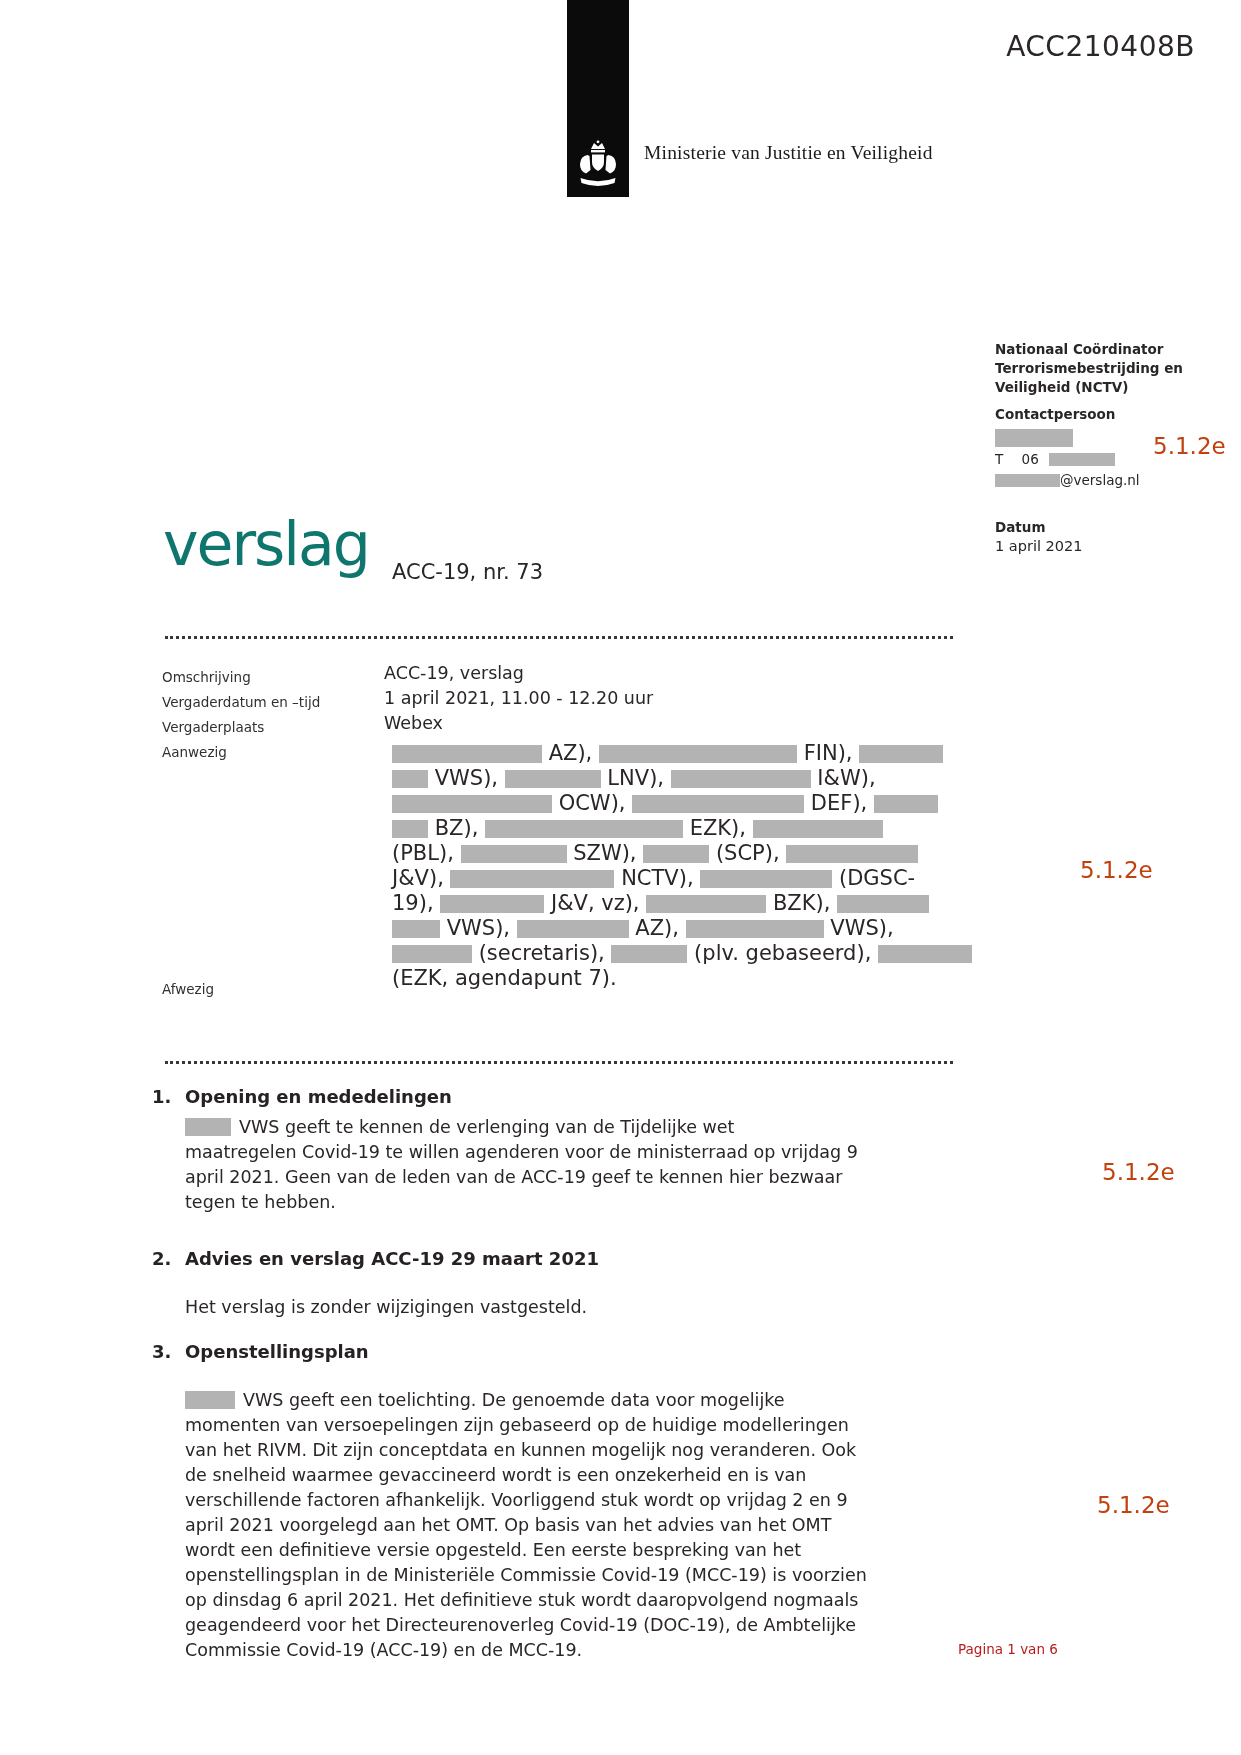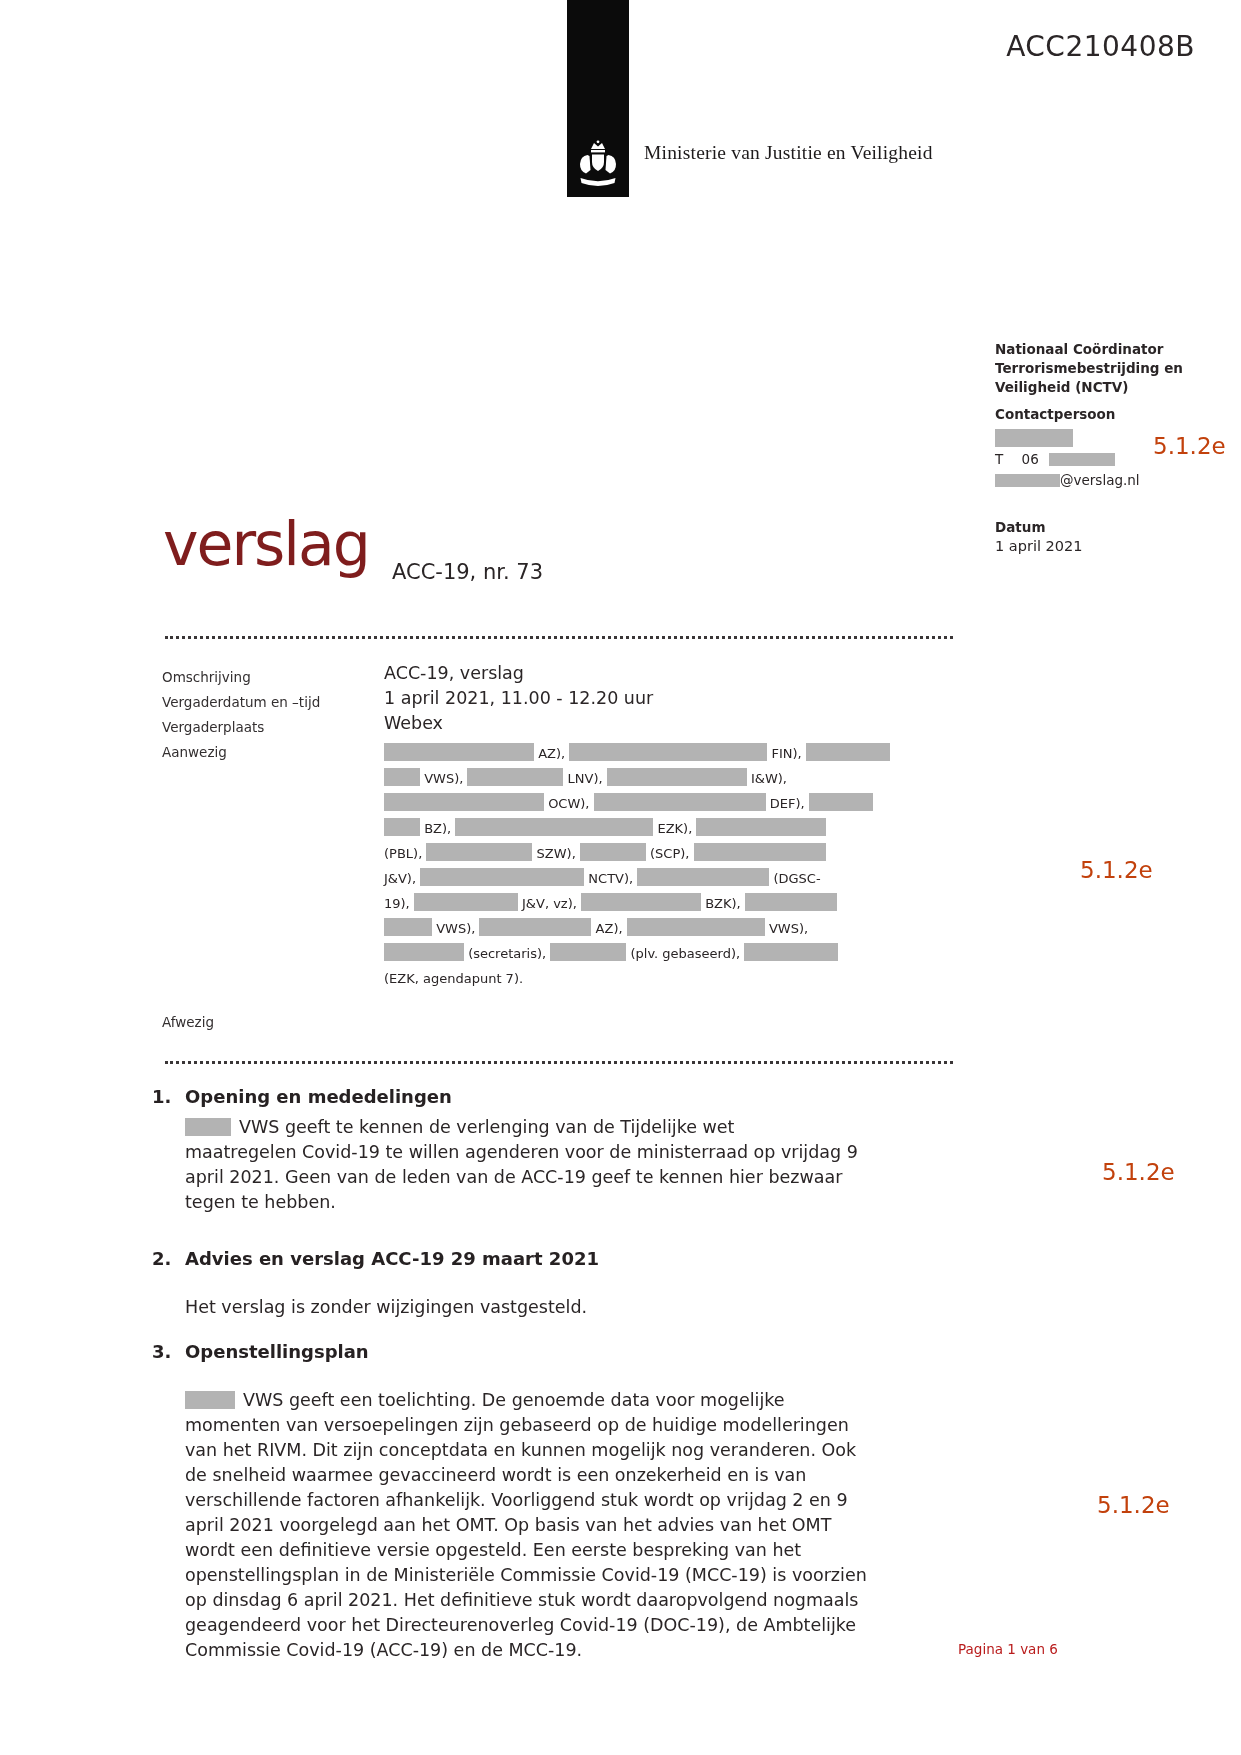--- a/index.html
+++ b/index.html
@@ -25,31 +25,31 @@
   .c-phone .redact{height:13px;vertical-align:-2px;}
   .c-email{left:995px;top:472px;font-size:13.5px;}
   .c-email .redact{height:13px;vertical-align:-2px;}
   .c-datum{top:518px;}
   .c-datumval{top:537px;font-size:14.5px;}
 
   
   .redact{display:inline-block;background:#b3b3b3;height:18px;vertical-align:-3px;}
 
   
-  .verslag{left:163px;top:514px;font-size:60px;letter-spacing:-2px;color:#7f1d1d;line-height:1;}
+  .verslag{left:163px;top:514px;font-size:60px;letter-spacing:-2px;color:#0f766e;line-height:1;}
   .subtitle{left:392px;top:560px;font-size:21px;color:#2a2526;}
 
   .dotted{height:0;border-top:3px dotted #3a3637;}
   .rule1{left:165px;top:636px;width:788px;}
   .rule2{left:165px;top:1061px;width:788px;}
 
   
   .mlabel{left:162px;font-size:13.5px;color:#332f30;}
   .mvalue{left:384px;font-size:17.5px;color:#2a2526;}
-  .aanwezig-lines{left:384px;top:741px;font-size:13px;line-height:25px;}
+  .aanwezig-lines{left:392px;top:741px;font-size:21px;line-height:25px;}
   .aline{white-space:pre;height:25px;}
 
   
   .marker{font-size:23px;color:#c2410c;}
 
   
   .shead{font-size:18px;font-weight:bold;display:flex;color:#262122;}
   .shead .num{width:33px;}
   .para{left:185px;width:820px;font-size:17.5px;line-height:25px;color:#2a2526;}
   .para .ptext{white-space:pre-line;}
@@ -98,21 +98,21 @@
   <div class="abs marker" style="left:1153px;top:433px;">5.1.2e</div>
 
   <div class="abs verslag">verslag</div>
   <div class="abs subtitle">ACC-19, nr. 73</div>
   <div class="abs dotted rule1"></div>
 
   <div class="abs mlabel" style="top:669px">Omschrijving</div>
   <div class="abs mlabel" style="top:694px">Vergaderdatum en –tijd</div>
   <div class="abs mlabel" style="top:719px">Vergaderplaats</div>
   <div class="abs mlabel" style="top:744px">Aanwezig</div>
-  <div class="abs mlabel" style="top:1014px">Afwezig</div>
+  <div class="abs mlabel" style="top:981px">Afwezig</div>
 
   <div class="abs mvalue" style="top:663px">ACC-19, verslag</div>
   <div class="abs mvalue" style="top:688px">1 april 2021, 11.00 - 12.20 uur</div>
   <div class="abs mvalue" style="top:713px">Webex</div>
   <div class="abs aanwezig-lines">
       <div class="aline"><span class="redact" style="width: 150px;"></span><span> AZ), </span><span class="redact" style="width: 198px;"></span><span> FIN), </span><span class="redact" style="width: 84px;"></span></div>
       <div class="aline"><span class="redact" style="width: 36px;"></span><span> VWS), </span><span class="redact" style="width: 96px;"></span><span> LNV), </span><span class="redact" style="width: 140px;"></span><span> I&amp;W),</span></div>
       <div class="aline"><span class="redact" style="width: 160px;"></span><span> OCW), </span><span class="redact" style="width: 172px;"></span><span> DEF), </span><span class="redact" style="width: 64px;"></span></div>
       <div class="aline"><span class="redact" style="width: 36px;"></span><span> BZ), </span><span class="redact" style="width: 198px;"></span><span> EZK), </span><span class="redact" style="width: 130px;"></span></div>
       <div class="aline"><span>(PBL), </span><span class="redact" style="width: 106px;"></span><span> SZW), </span><span class="redact" style="width: 66px;"></span><span> (SCP), </span><span class="redact" style="width: 132px;"></span></div>

